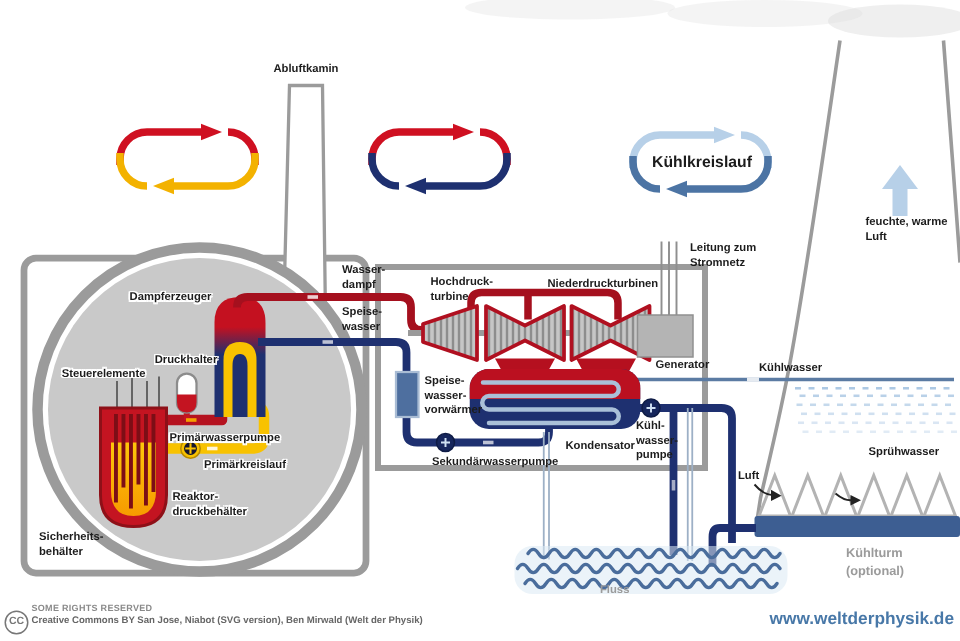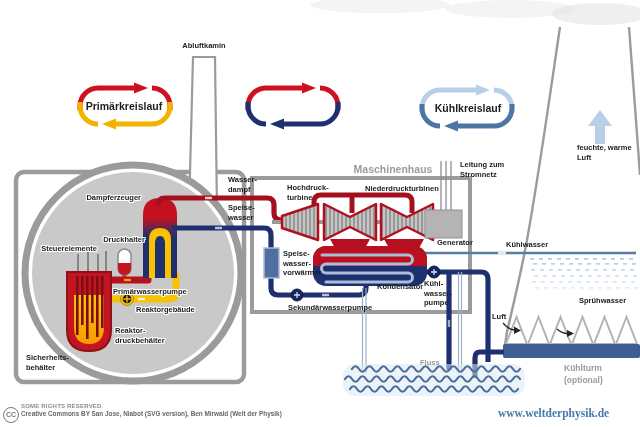--- a/index.html
+++ b/index.html
@@ -292,30 +292,28 @@
     </g>
   </g>
 
   <use href="#loopbadge" x="78" y="86" class="bprim"></use>
   <use href="#loopbadge" x="246" y="86" class="bsec"></use>
   <use href="#loopbadge" x="420" y="88" class="bcool"></use>
 </svg>
 
 <div class="lbl c" style="left:154px;top:41px;width:100px;">Abluftkamin</div>
 
-<div class="lbl badge-label" style="left:78px;top:100px;width:92px;">Primärkreislauf</div>
 <div class="lbl badge-label" style="left:420px;top:102px;width:96px;">Kühlkreislauf</div>
 
-<div class="lbl big gray c" style="left:343px;top:163px;width:100px;">Maschinenhaus</div>
 
 <div class="lbl halo r" style="left:41px;top:193px;width:100px;">Dampferzeuger</div>
 <div class="lbl halo c" style="left:84px;top:235px;width:80px;">Druckhalter</div>
 <div class="lbl halo r" style="left:17px;top:244px;width:80px;">Steuerelemente</div>
 <div class="lbl halo" style="left:113px;top:287px;">Primärwasserpumpe</div>
-<div class="lbl halo" style="left:136px;top:305px;">Reaktorgebäude</div>
+<div class="lbl halo" style="left:136px;top:305px;">Primärkreislauf</div>
 <div class="lbl halo" style="left:115px;top:326px;">
   <span>Reaktor-</span>
   <span>druckbehälter</span>
 </div>
 <div class="lbl" style="left:26px;top:353px;">
   <span>Sicherheits-</span>
   <span>behälter</span>
 </div>
 
 <div class="lbl" style="left:228px;top:175px;">
@@ -335,38 +333,38 @@
 <div class="lbl" style="left:460px;top:160px;">
   <span>Leitung zum</span>
   <span>Stromnetz</span>
 </div>
 <div class="lbl" style="left:283px;top:249px;">
   <span>Speise-</span>
   <span>wasser-</span>
   <span>vorwärmer</span>
 </div>
 <div class="lbl" style="left:288px;top:303px;">Sekundärwasserpumpe</div>
-<div class="lbl" style="left:377px;top:282px;">Kondensator</div>
+<div class="lbl" style="left:377px;top:292px;">Kondensator</div>
 
 <div class="lbl" style="left:424px;top:279px;">
   <span>Kühl-</span>
   <span>wasser-</span>
   <span>pumpe</span>
 </div>
 <div class="lbl" style="left:506px;top:240px;">Kühlwasser</div>
 <div class="lbl" style="left:579px;top:296px;">Sprühwasser</div>
 <div class="lbl" style="left:492px;top:312px;">Luft</div>
 <div class="lbl" style="left:577px;top:143px;">
   <span>feuchte, warme</span>
   <span>Luft</span>
 </div>
 <div class="lbl gray" style="left:564px;top:362px;font-size:8.5px;line-height:12px;">
   <span>Kühlturm</span>
   <span>(optional)</span>
 </div>
-<div class="lbl gray" style="left:400px;top:358px;margin-left:20px;">Fluss</div>
+<div class="lbl gray" style="left:400px;top:388px;">Fluss</div>
 
 <div class="cc-badge">CC</div>
 <div class="tiny" style="position:absolute;left:21px;top:403px;">SOME RIGHTS RESERVED</div>
 <div class="tiny2" style="position:absolute;left:21px;top:410px;">Creative Commons BY San Jose, Niabot (SVG version), Ben Mirwald (Welt der Physik)</div>
-<div class="site" style="position:absolute;left:498px;top:406px;width:138px;text-align:left;font-family:Liberation Serif, serif;">www.weltderphysik.de</div>
+<div class="site" style="position:absolute;left:498px;top:406px;width:138px;text-align:right;">www.weltderphysik.de</div>
 
 </div>
 
 </body></html>

